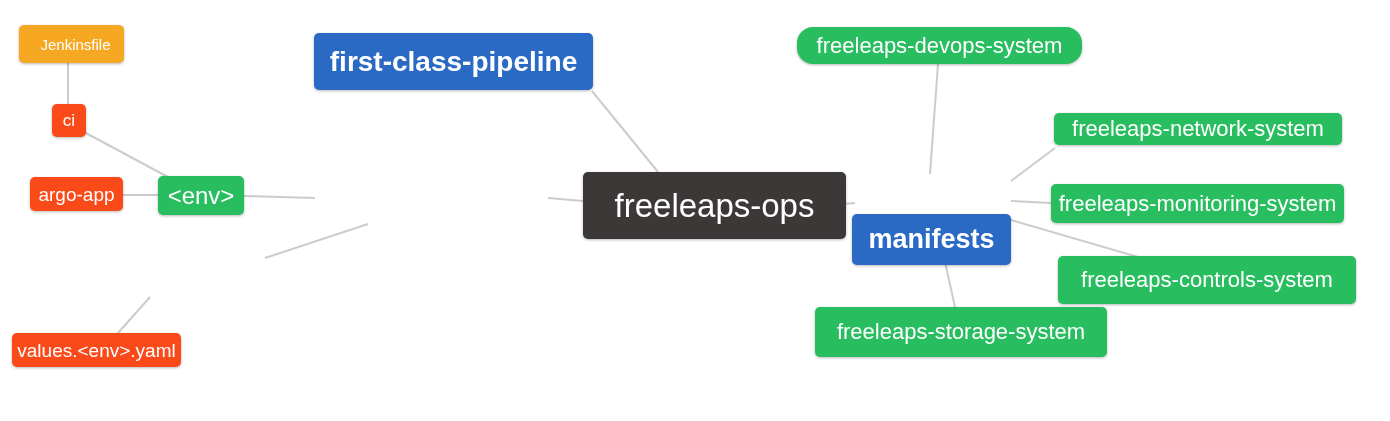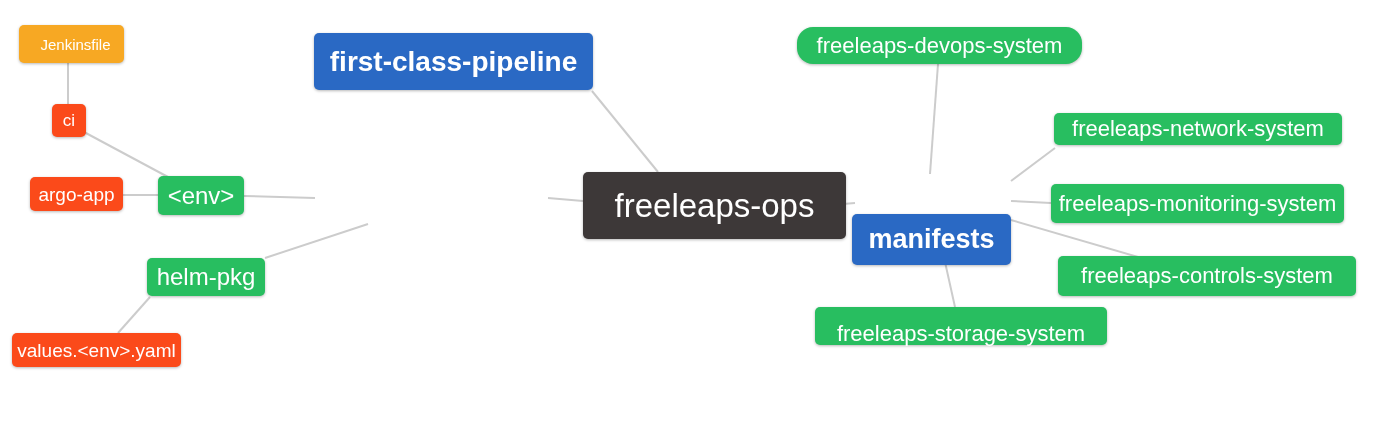--- a/index.html
+++ b/index.html
@@ -70,23 +70,20 @@
   </div>
 
   <div class="node red" style="left:30px;  top:177px; width:93px;  height:34px; font-size:19px;">
     <span>argo-app</span>
   </div>
 
   <div class="node green" style="left:158px; top:176px; width:86px;  height:39px; font-size:24px;">
     <span>&lt;env&gt;</span>
   </div>
 
-  <div class="node green" style="left:147px; top:258px; width:118px; height:38px; font-size:24px;">
-    <span>helm-pkg</span>
-  </div>
 
   <div class="node red" style="left:12px;   top:333px; width:169px; height:34px; font-size:19px;">
     <span>values.&lt;env&gt;.yaml</span>
   </div>
 
   <div class="node blue" style="left:314px; top:33px;  width:279px; height:57px; font-size:28px;">
     <span>first-class-pipeline</span>
   </div>
 
 
@@ -103,21 +100,21 @@
   </div>
 
   <div class="node green" style="left:1054px; top:113px; width:288px; height:32px; font-size:22px;">
     <span>freeleaps-network-system</span>
   </div>
 
   <div class="node green" style="left:1051px; top:184px; width:293px; height:39px; font-size:22px;">
     <span>freeleaps-monitoring-system</span>
   </div>
 
-  <div class="node green" style="left:1058px; top:256px; width:298px; height:40px; font-size:22px;">
+  <div class="node green" style="left:1058px; top:256px; width:298px; height:48px; font-size:22px;">
     <span>freeleaps-controls-system</span>
   </div>
 
-  <div class="node green" style="left:815px;  top:307px; width:292px; height:38px; font-size:22px;align-items:flex-end;">
+  <div class="node green" style="left:815px;  top:307px; width:292px; height:50px; font-size:22px;">
     <span>freeleaps-storage-system</span>
   </div>
 
 </div>
 
 </body></html>

